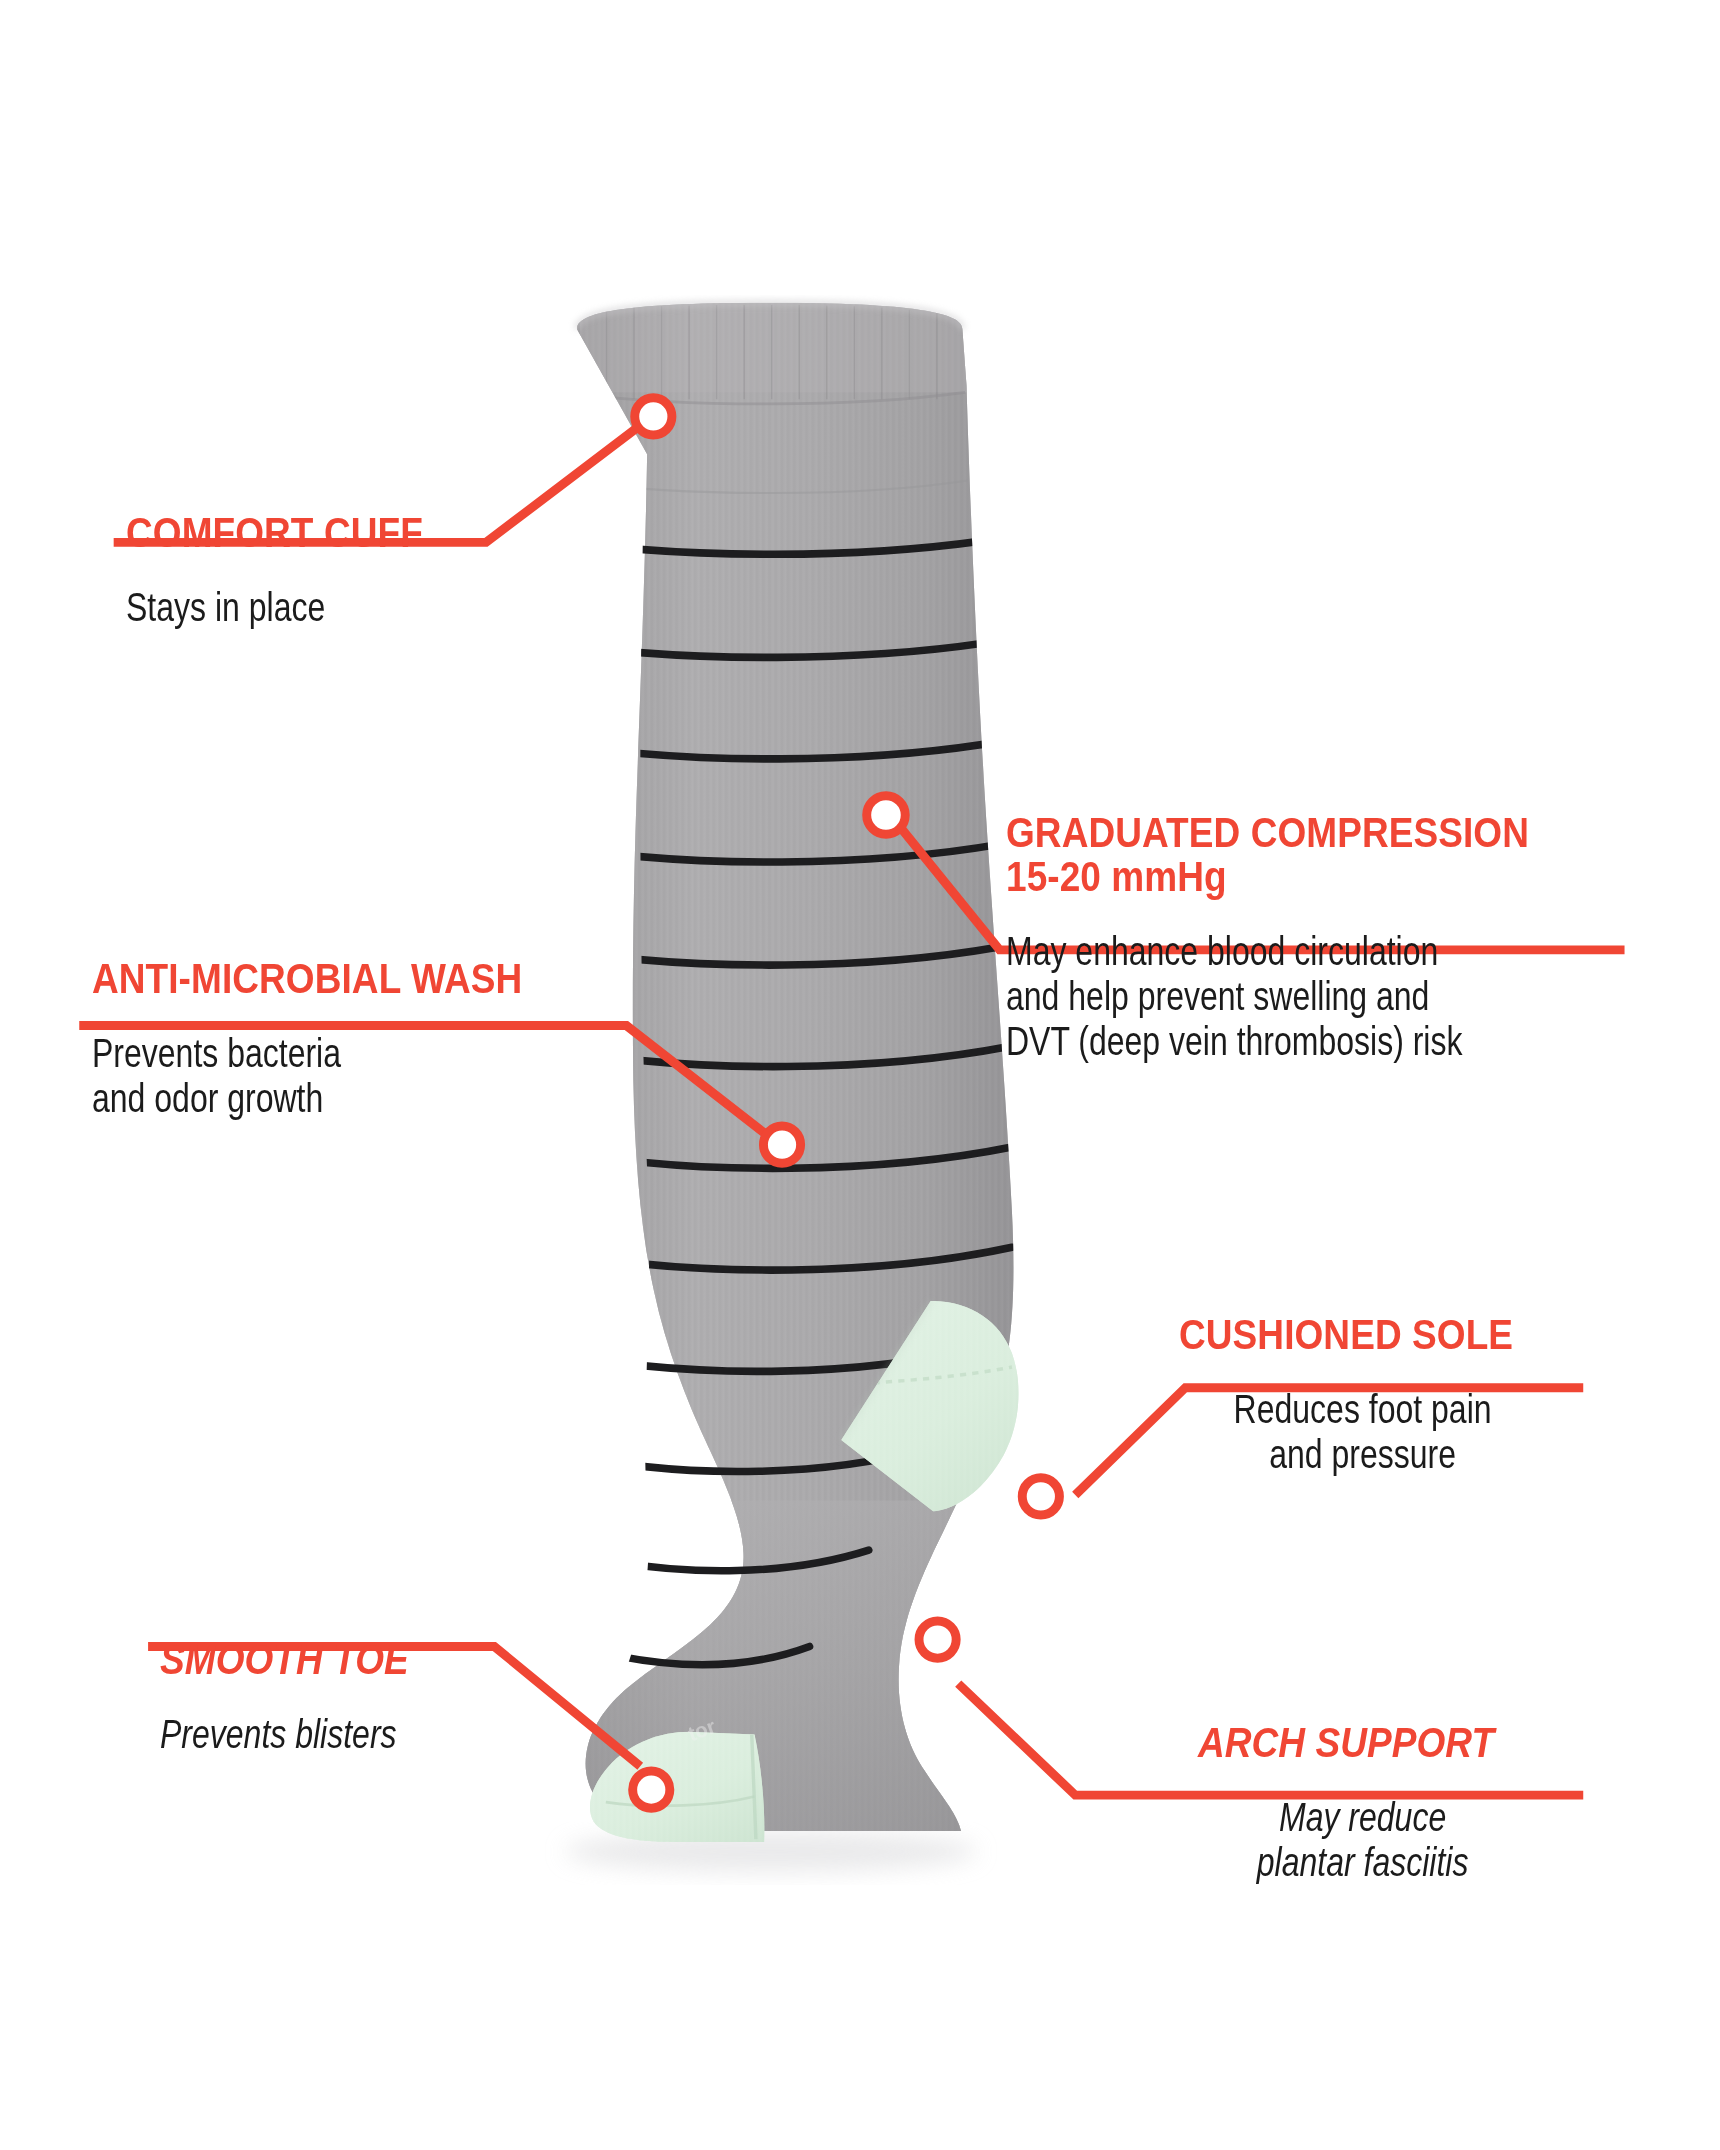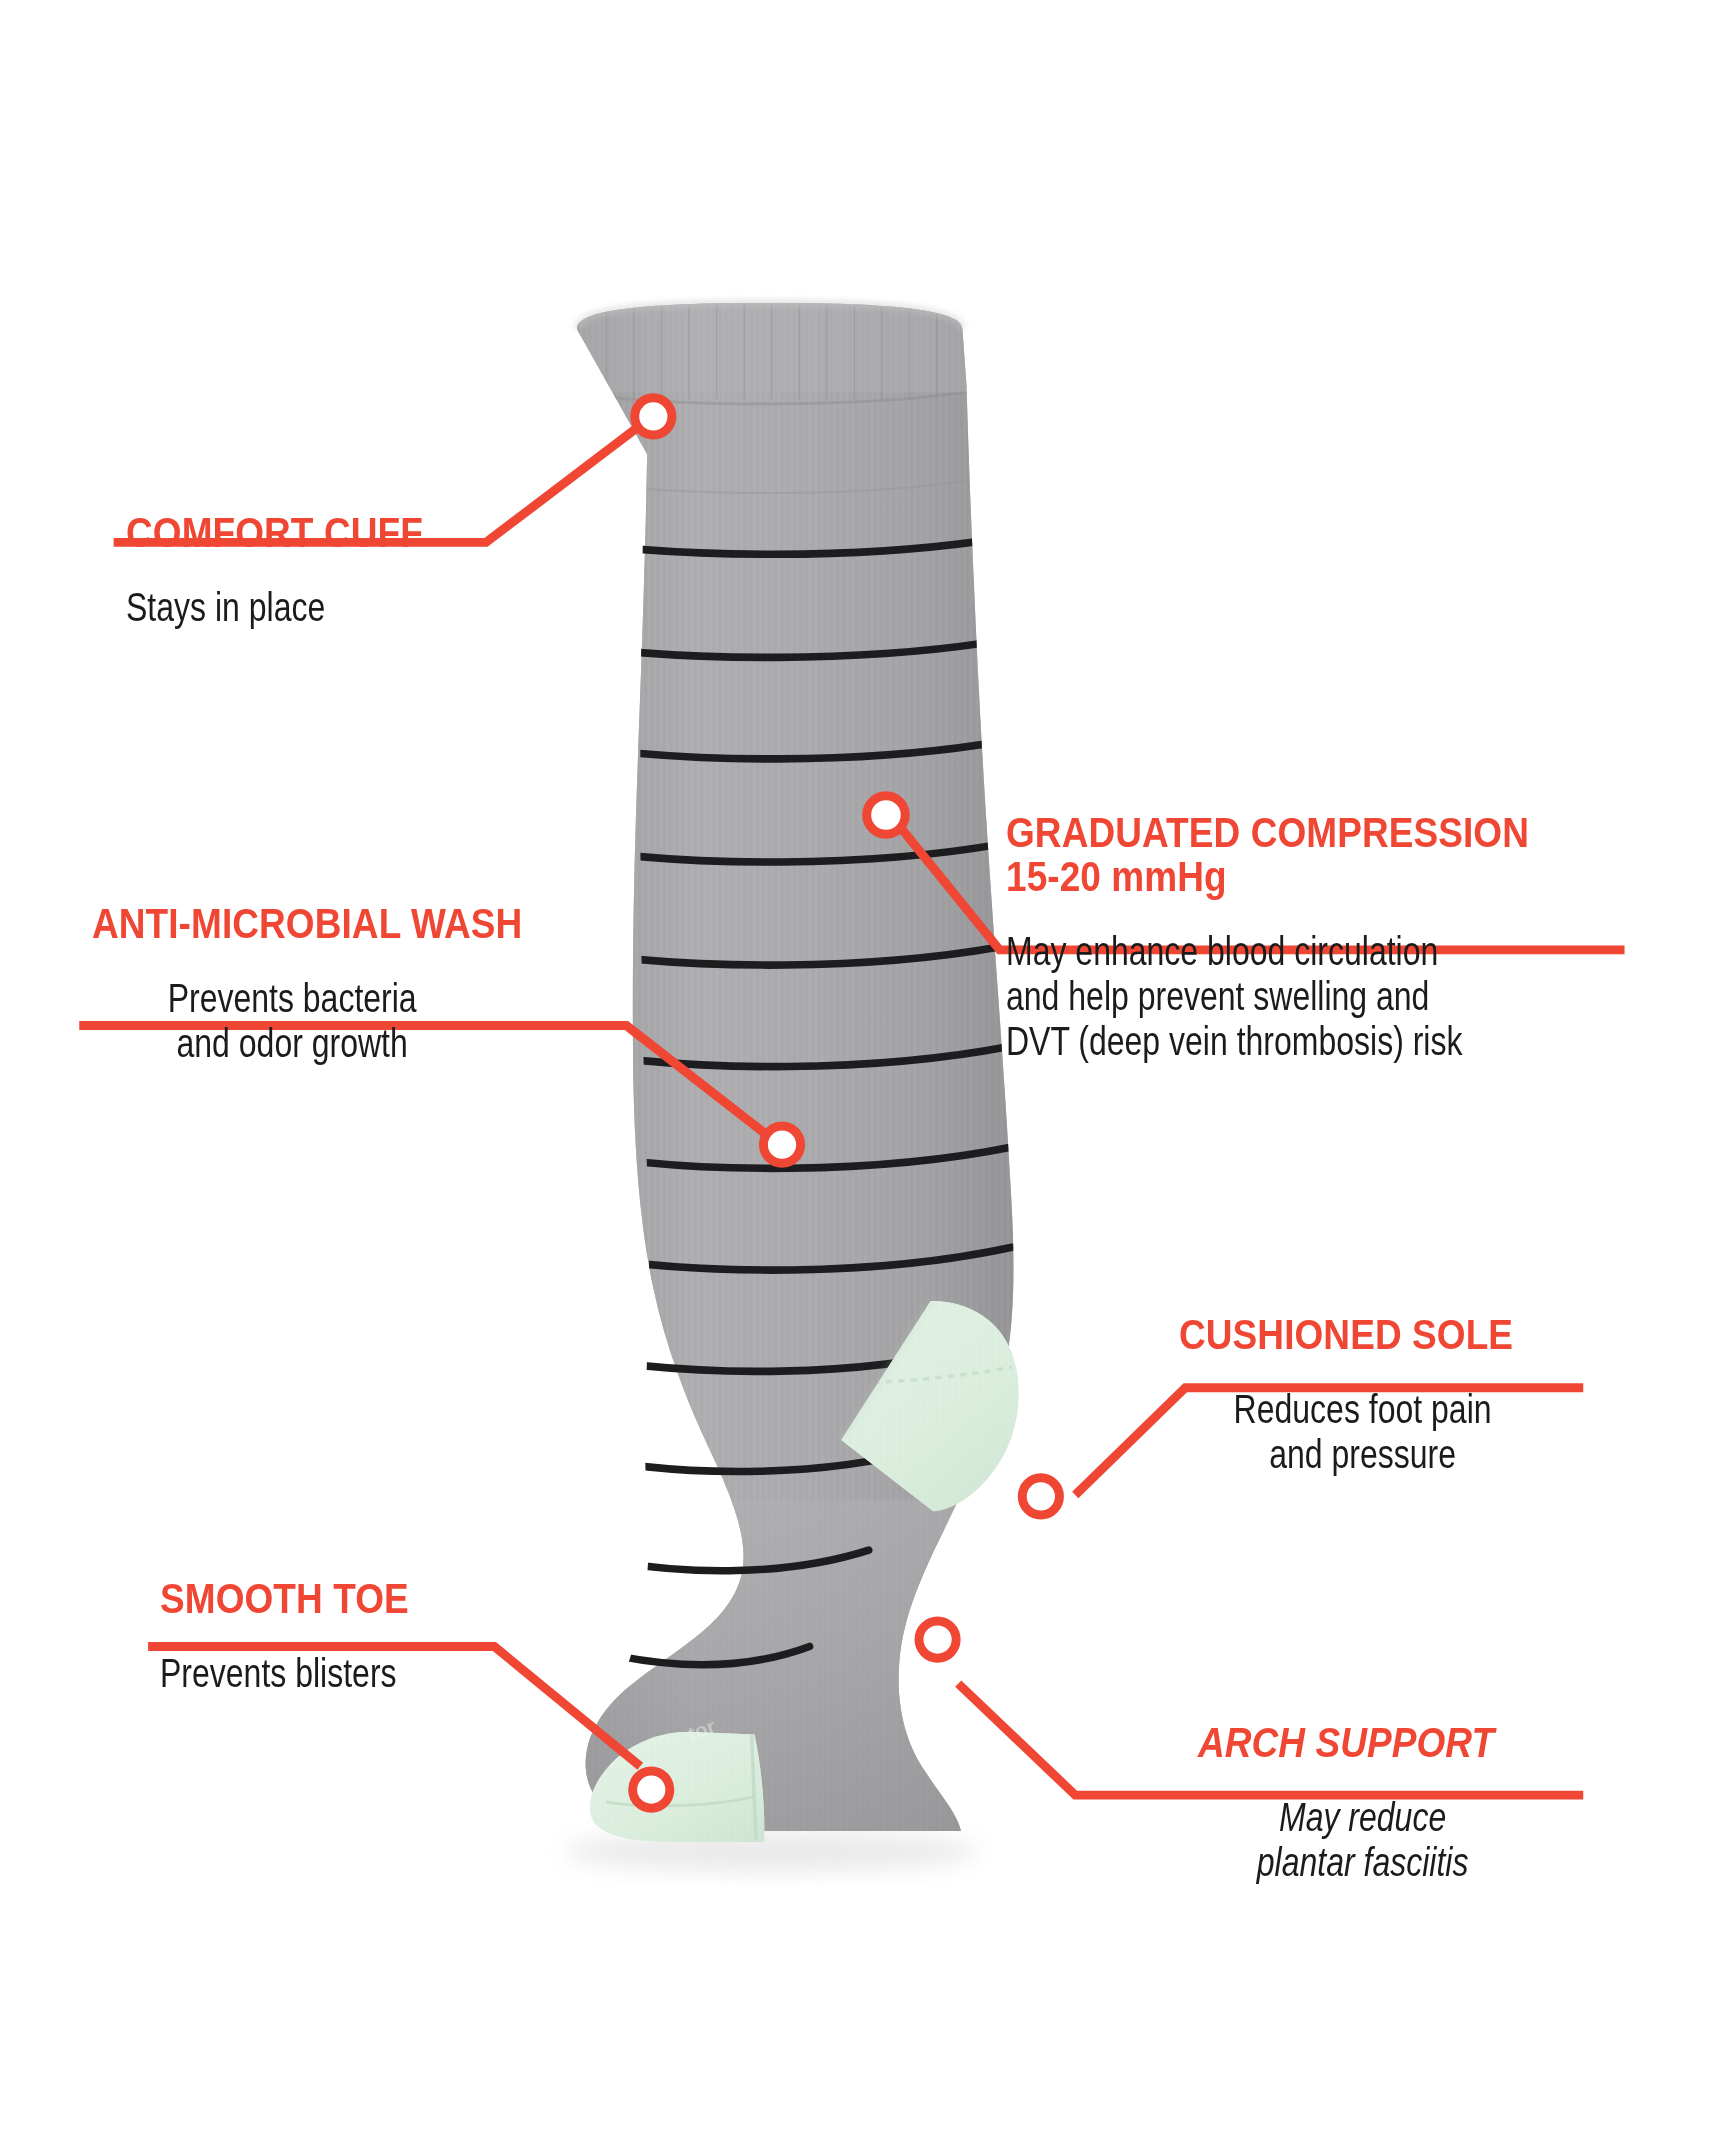--- a/index.html
+++ b/index.html
@@ -284,28 +284,28 @@
       <circle cx="946" cy="2600" r="27"></circle>
     </g>
   </svg>
 
   <div class="callout" style="left:126px; top:473px;margin-top:38px;">
     <p class="headline left">COMFORT CUFF</p>
     <div class="rule-gap"></div>
     <p class="body left">Stays in place</p>
   </div>
 
-  <div class="callout" style="left:92px; top:902px;text-align:center;">
+  <div class="callout" style="left:92px; top:957px;">
     <p class="headline left">ANTI-MICROBIAL WASH</p>
     <div class="rule-gap"></div>
     <p class="body left">Prevents bacteria</p>
     <p class="body left">and odor growth</p>
   </div>
 
-  <div class="callout" style="left:160px; top:1577px;">
+  <div class="callout" style="left:160px; top:1638px;font-style:italic;">
     <p class="headline left">SMOOTH TOE</p>
     <div class="rule-gap"></div>
     <p class="body left">Prevents blisters</p>
   </div>
 
   <div class="callout" style="left:1006px; top:811px;">
     <p class="headline left">GRADUATED COMPRESSION</p>
     <p class="headline left headline-sub">15-20 mmHg</p>
     <div class="rule-gap"></div>
     <p class="body left">May enhance blood circulation</p>

